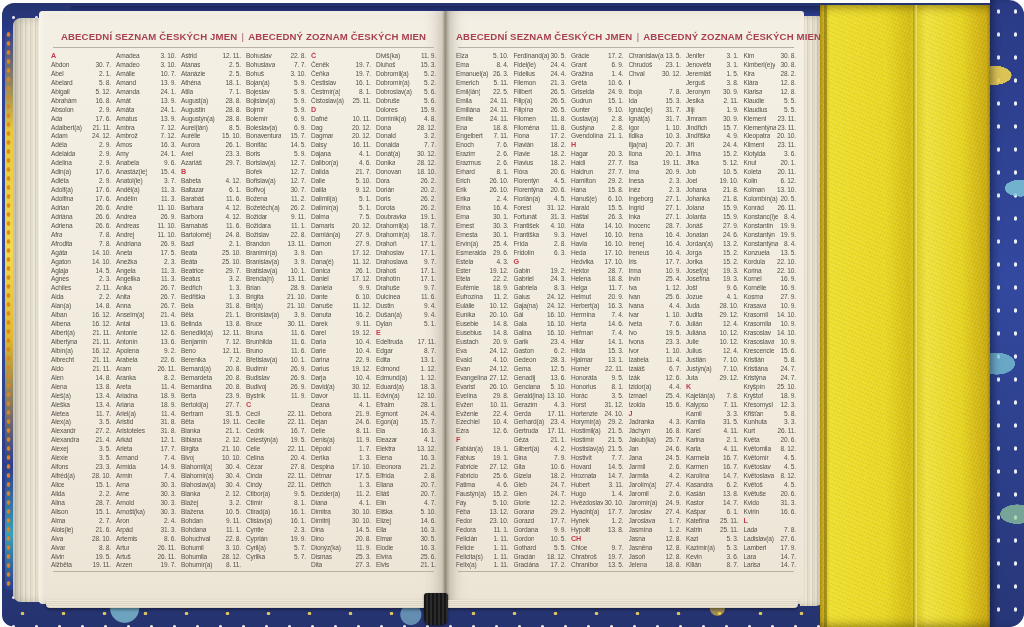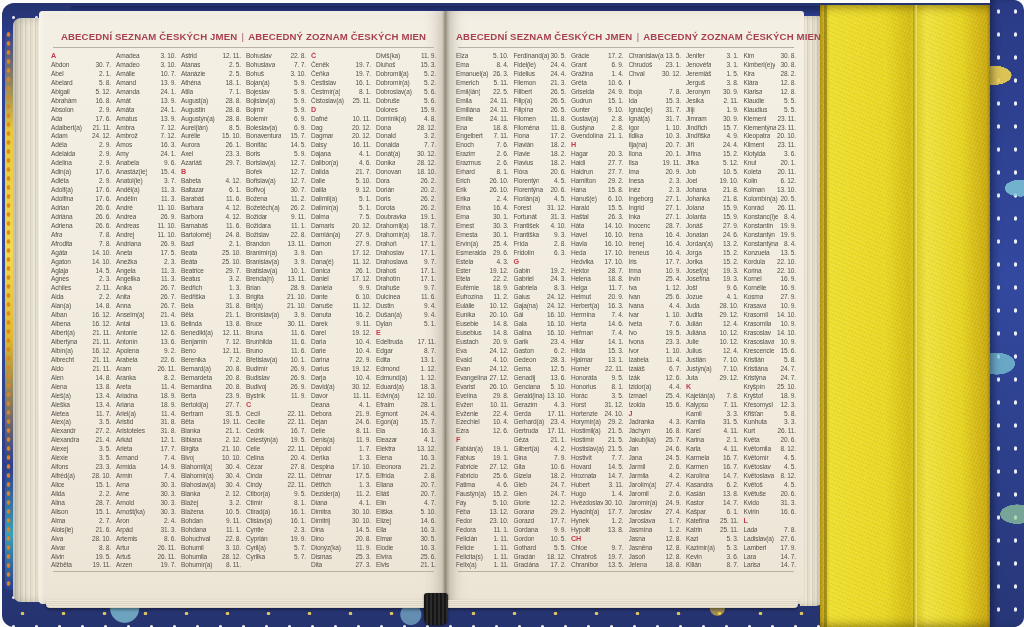--- a/index.html
+++ b/index.html
@@ -1,17 +1,17 @@
 <!DOCTYPE html>
 <html><head>
 <meta charset="utf-8">
 <style>
   html,body{margin:0;padding:0;background:#ffffff;}
   .scene{position:relative;width:1024px;height:627px;overflow:hidden;
-         font-family:"Liberation Sans", sans-serif;background:#fdfdfb;}
+         font-family:"Liberation Sans", sans-serif;background:#fdfdfb;border-radius:15px;}
 
   
   .book{position:absolute;left:2px;top:3px;width:1022px;height:624px;border-radius:12px;
     background:
       radial-gradient(circle at 3% 20%, rgba(244,203,63,.9) 0 6px, rgba(244,203,63,0) 7px),
       radial-gradient(circle at 2% 60%, rgba(235,150,40,.8) 0 4px, rgba(235,150,40,0) 5px),
       radial-gradient(circle at 12% 97%, rgba(140,210,225,.7) 0 14px, rgba(140,210,225,0) 15px),
       radial-gradient(circle at 40% 98%, rgba(150,215,230,.55) 0 10px, rgba(150,215,230,0) 11px),
       radial-gradient(circle at 70% 97%, rgba(240,200,60,.6) 0 7px, rgba(240,200,60,0) 8px),
       radial-gradient(circle at 88% 99%, rgba(150,215,230,.5) 0 9px, rgba(150,215,230,0) 10px),

